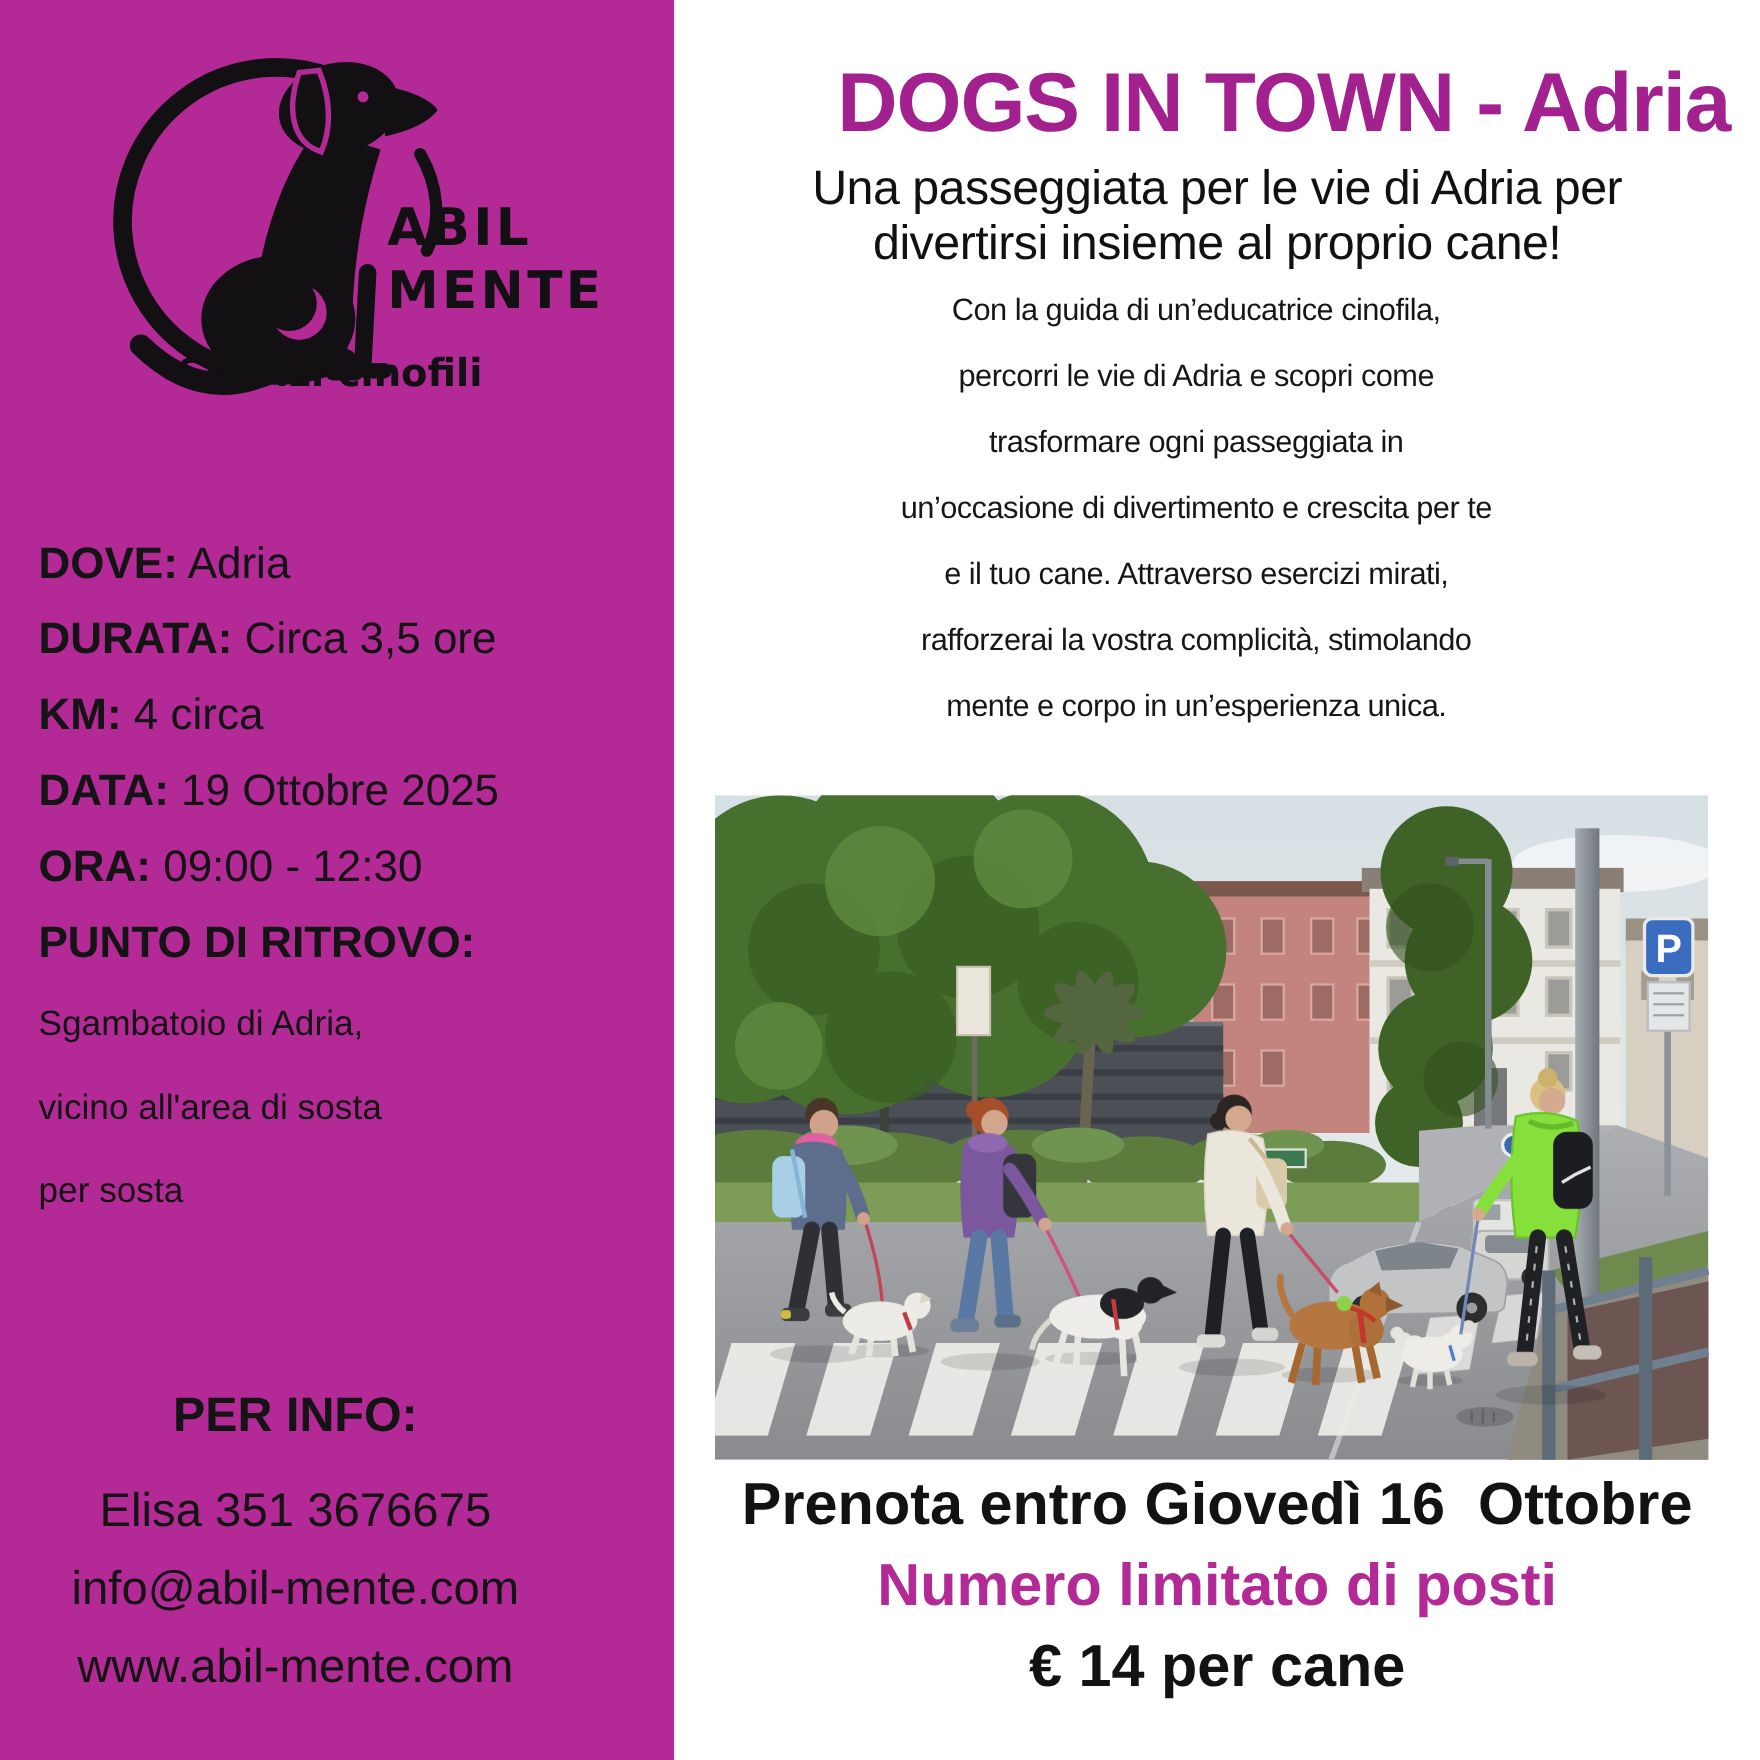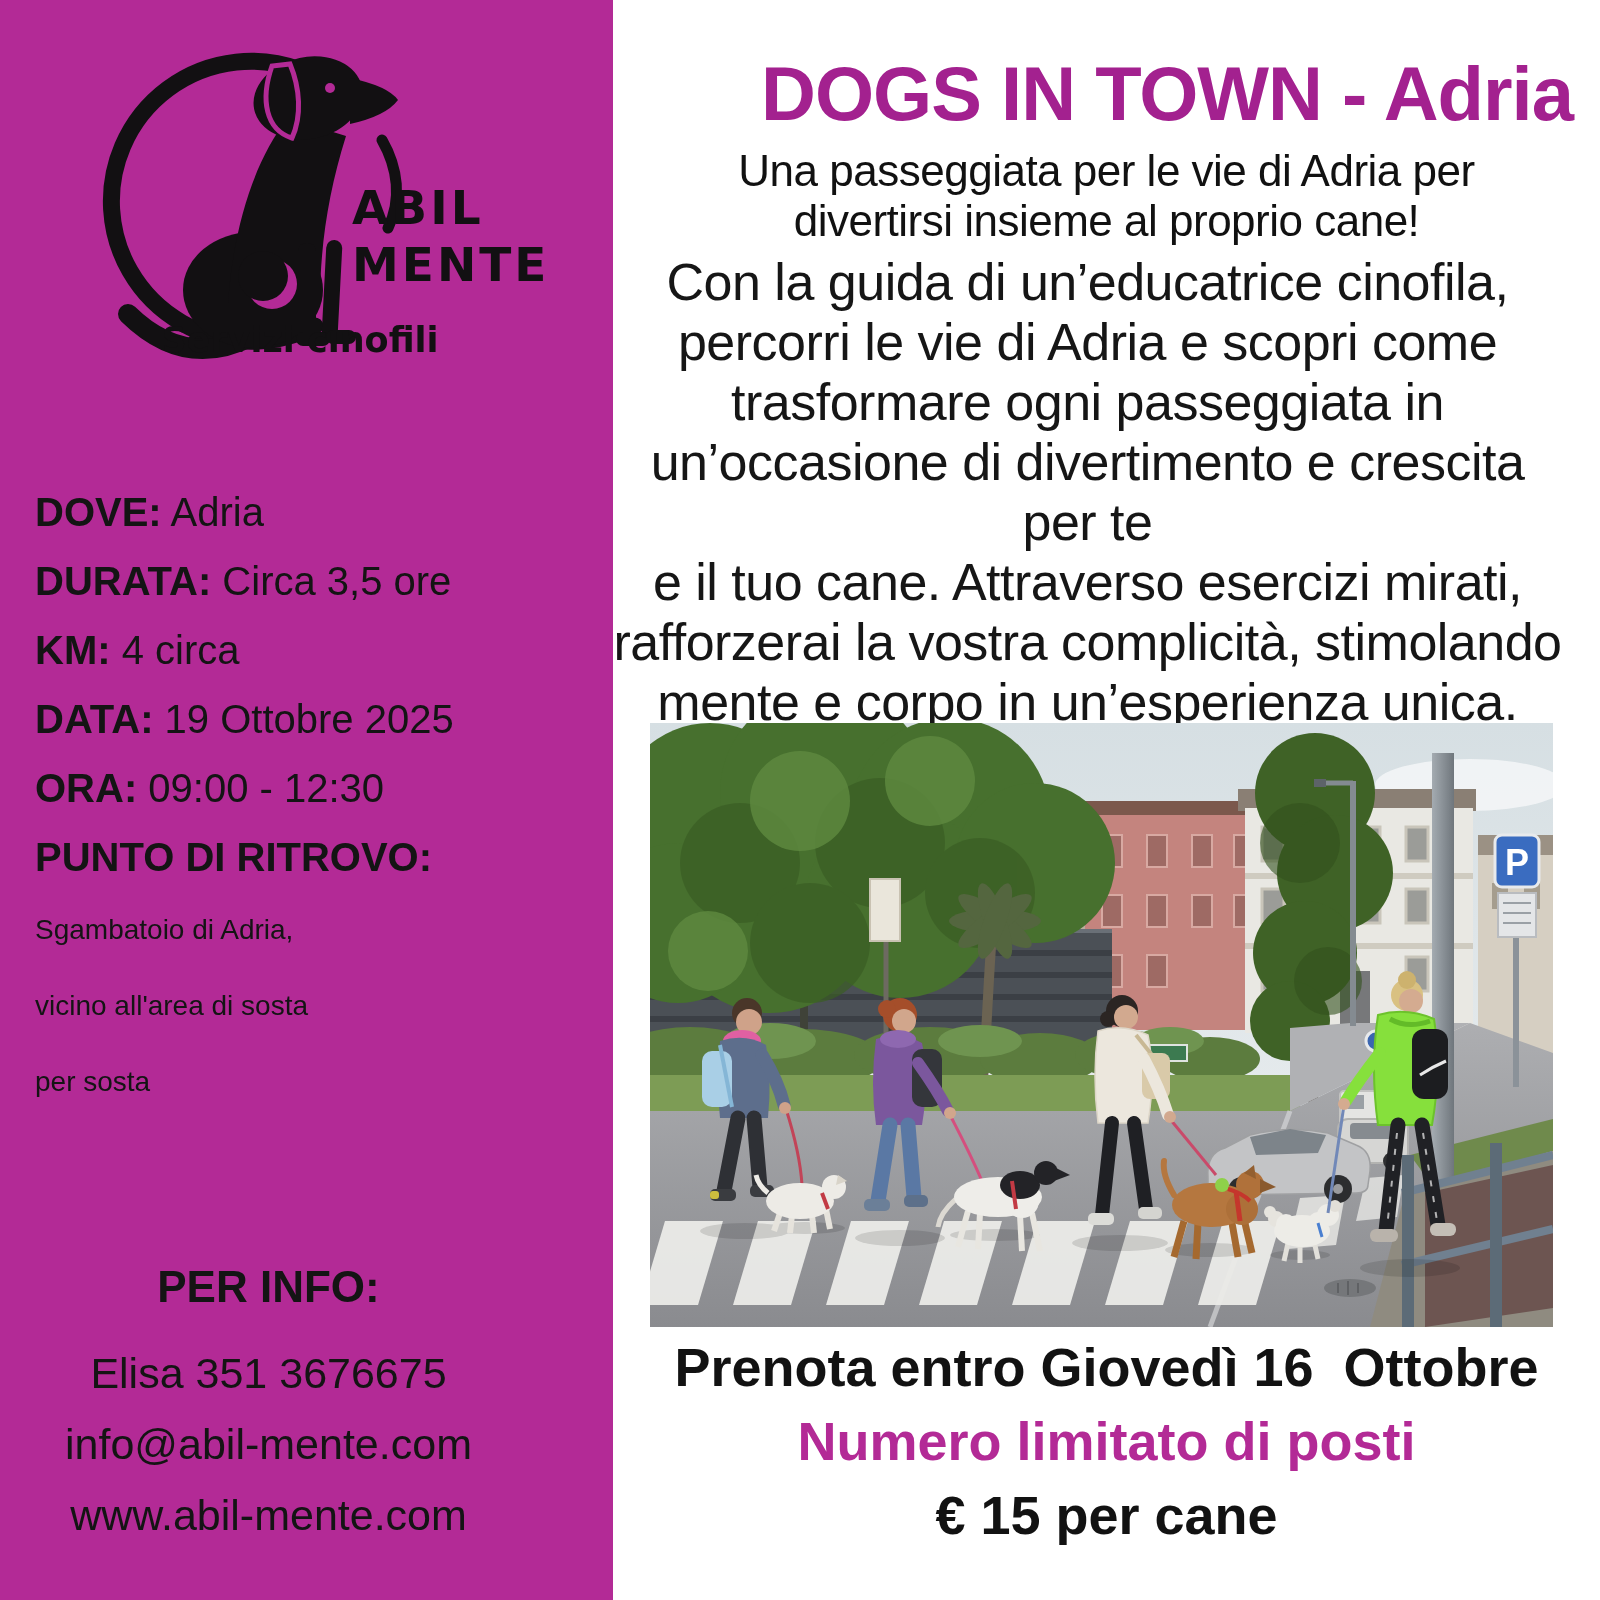--- a/index.html
+++ b/index.html
@@ -12,32 +12,32 @@
   .sidebar{position:absolute;left:0;top:0;width:613px;height:1600px;background:#b32a96;}
   .logo-svg{position:absolute;left:0;top:8px;}
   .brand{position:absolute;left:352px;font-family:"DejaVu Sans",sans-serif;
          font-weight:bold;font-size:47px;letter-spacing:3px;color:#121012;}
   .brand.top{top:180px;}
   .brand.bottom{top:237px;}
   .tagline{position:absolute;left:60px;top:320px;width:480px;text-align:center;
            font-family:"DejaVu Sans",sans-serif;font-weight:bold;font-size:35px;color:#121012;}
   .details{position:absolute;left:35px;top:478px;width:560px;font-size:40px;line-height:69px;}
   .details b{font-weight:bold;}
-  .meet{position:absolute;left:35px;top:892px;width:540px;font-size:28px;line-height:76px;}
+  .meet{position:absolute;left:35px;top:892px;width:540px;font-size:32px;line-height:76px;}
   .perinfo{position:absolute;left:0;top:1262px;width:537px;text-align:center;}
   .perinfo .head{font-size:44px;font-weight:bold;margin-bottom:26px;}
   .perinfo .line{font-size:43px;line-height:71px;}
   
   .main{position:absolute;left:613px;top:0;width:987px;height:1600px;background:#ffffff;}
   .title{position:absolute;left:0;top:50px;width:1108px;text-align:center;
          font-size:76px;font-weight:800;letter-spacing:-1px;color:#a3218f;}
   .subtitle{position:absolute;left:0;top:146px;width:987px;text-align:center;
             font-size:44px;font-weight:normal;letter-spacing:-0.5px;line-height:50px;color:#111;}
   .bodytext{position:absolute;left:0;top:252px;width:949px;text-align:center;
-            font-size:52px;letter-spacing:-0.5px;line-height:60px;color:#161616;}
+            font-size:28px;letter-spacing:-0.5px;line-height:60px;color:#161616;}
   .photo{position:absolute;left:37px;top:723px;width:903px;height:604px;}
   .booking{position:absolute;left:0;width:987px;text-align:center;font-weight:bold;}
   .booking.deadline{top:1336px;font-size:54px;color:#121212;white-space:pre-wrap;}
   .booking.limited{top:1410px;font-size:54px;color:#b32a96;}
   .booking.price{top:1484px;font-size:54px;color:#121212;}
 </style>
 </head>
 <body>
 
 <div class="flyer">
@@ -464,15 +464,15 @@
         <path d="M 772 402 L 788 502" stroke="#202125" stroke-width="15" stroke-linecap="round"></path>
         <path d="M 747 410 L 737 505" stroke="#d8d8d8" stroke-width="2" stroke-dasharray="6 10" opacity="0.8"></path>
         <path d="M 773 410 L 787 498" stroke="#d8d8d8" stroke-width="2" stroke-dasharray="6 10" opacity="0.8"></path>
         <rect x="720" y="506" width="28" height="13" rx="6" fill="#b9b3ab"></rect>
         <rect x="780" y="500" width="26" height="13" rx="6" fill="#c4beb6"></rect>
       </g>
     </svg>
 
     <div class="booking deadline">Prenota entro Giovedì 16  Ottobre</div>
     <div class="booking limited">Numero limitato di posti</div>
-    <div class="booking price">€ 15 per cane</div>
+    <div class="booking price">€ 14 per cane</div>
   </div>
 </div>
 
 </body></html>

